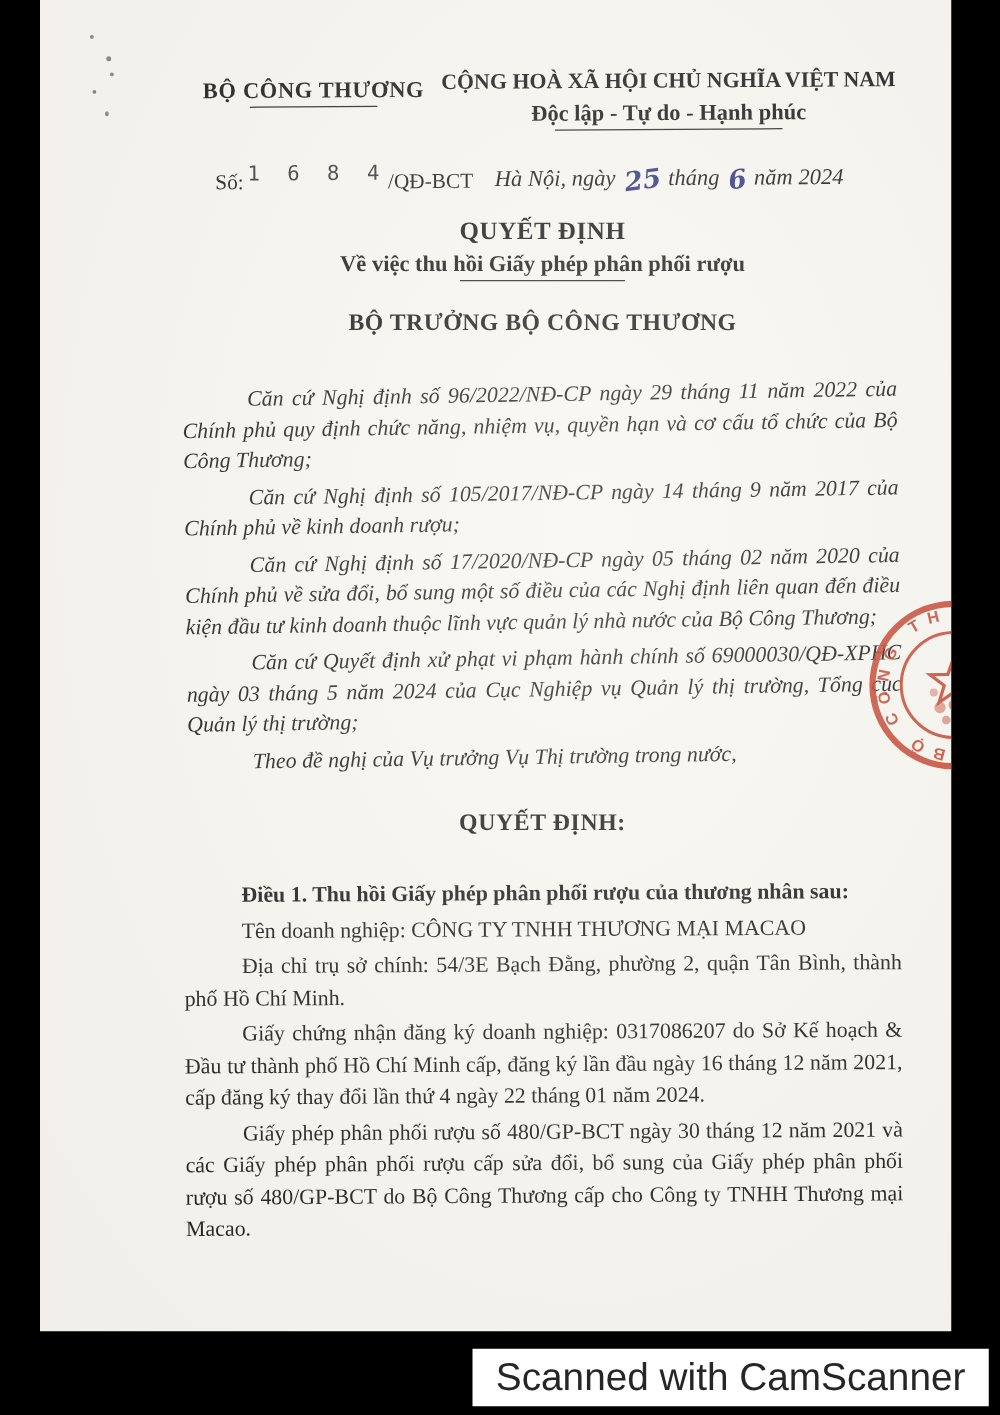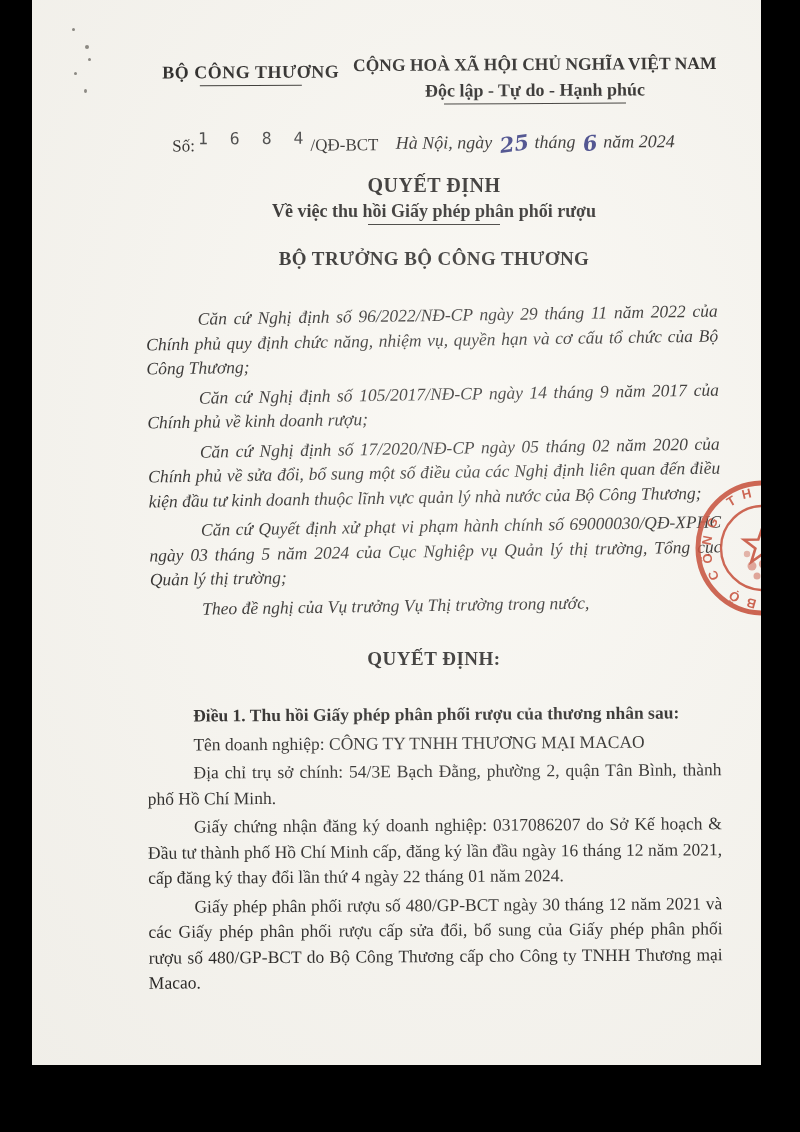--- a/index.html
+++ b/index.html
@@ -141,14 +141,17 @@
         <circle cx="64" cy="98" r="3.5" opacity="0.55"></circle>
         <circle cx="79" cy="102" r="3.8" opacity="0.45"></circle>
         <circle cx="54" cy="76" r="3.2" opacity="0.45"></circle>
         <circle cx="87" cy="70" r="3" opacity="0.4"></circle>
         <circle cx="70" cy="86" r="4.2" opacity="0.6"></circle>
       </g>
     </svg>
 
   </div>
 
+  <div class="camscanner">
+    <span>Scanned with CamScanner</span>
+  </div>
 
 </div>
 
 </body></html>

